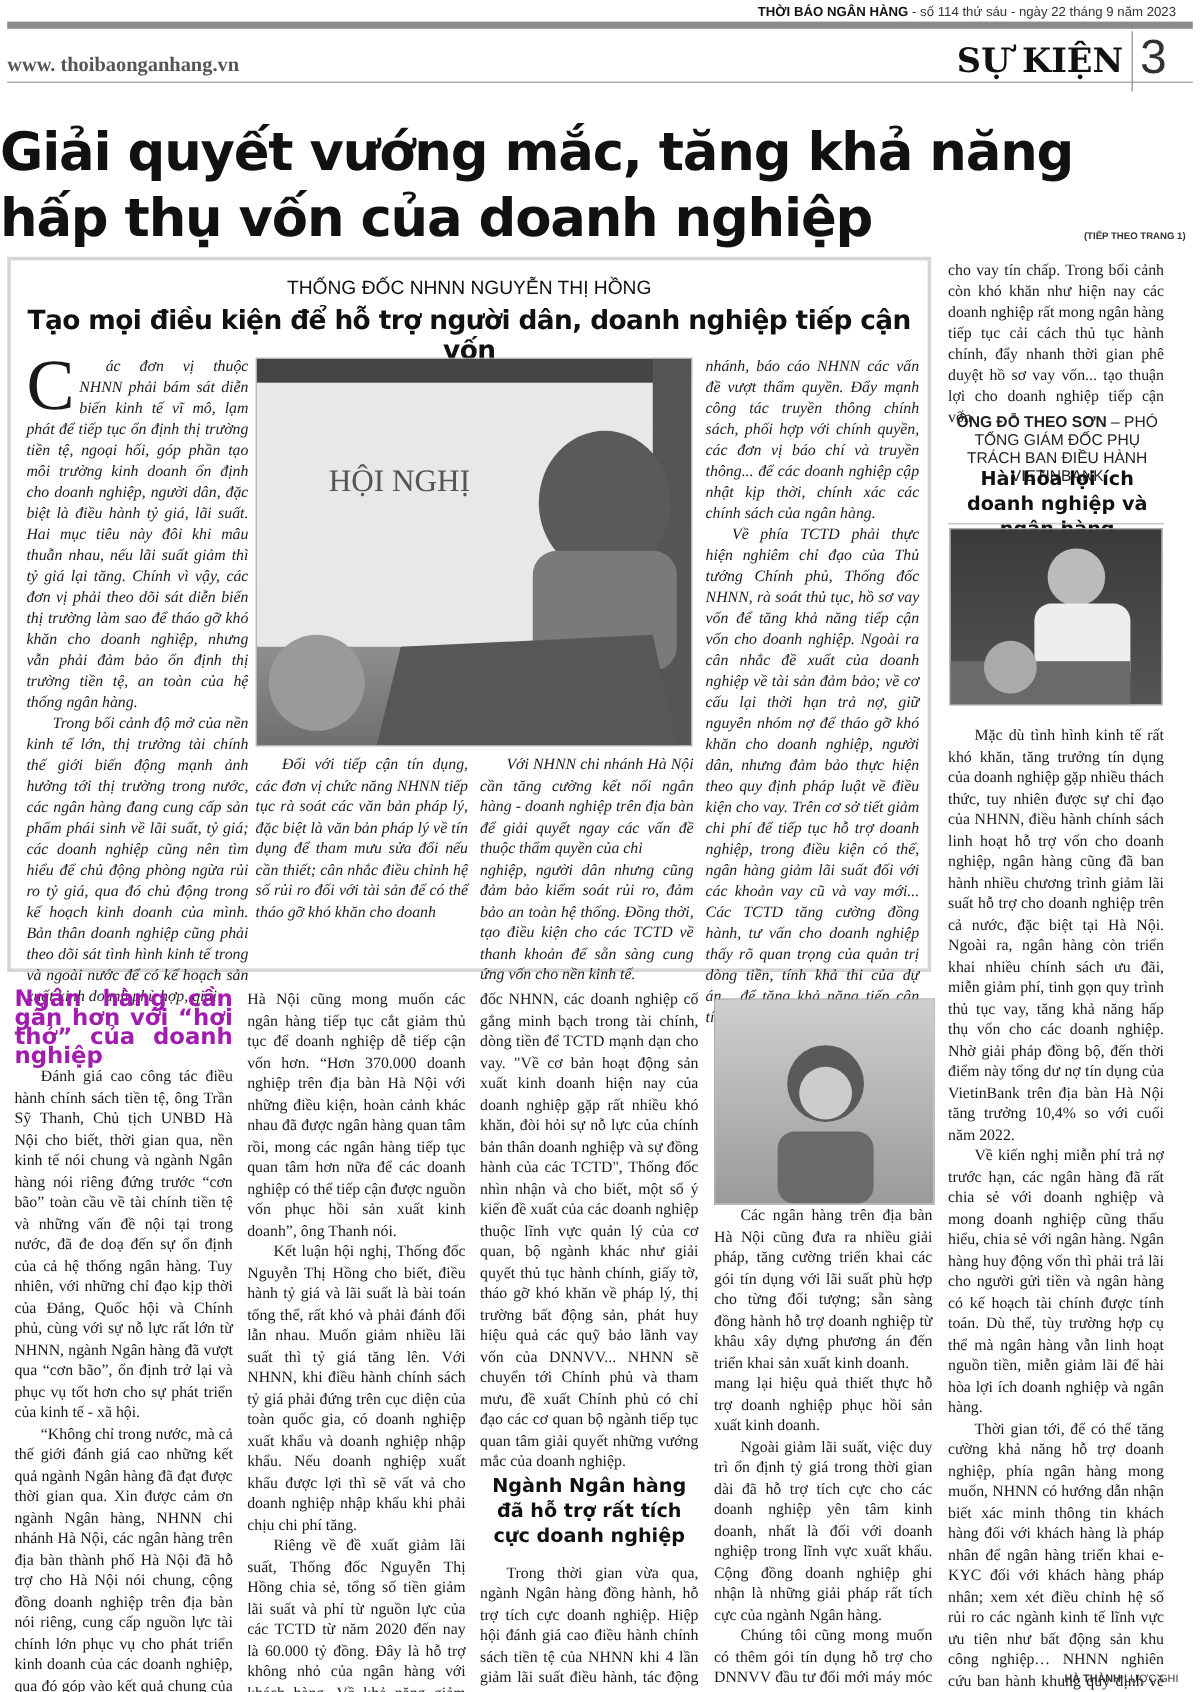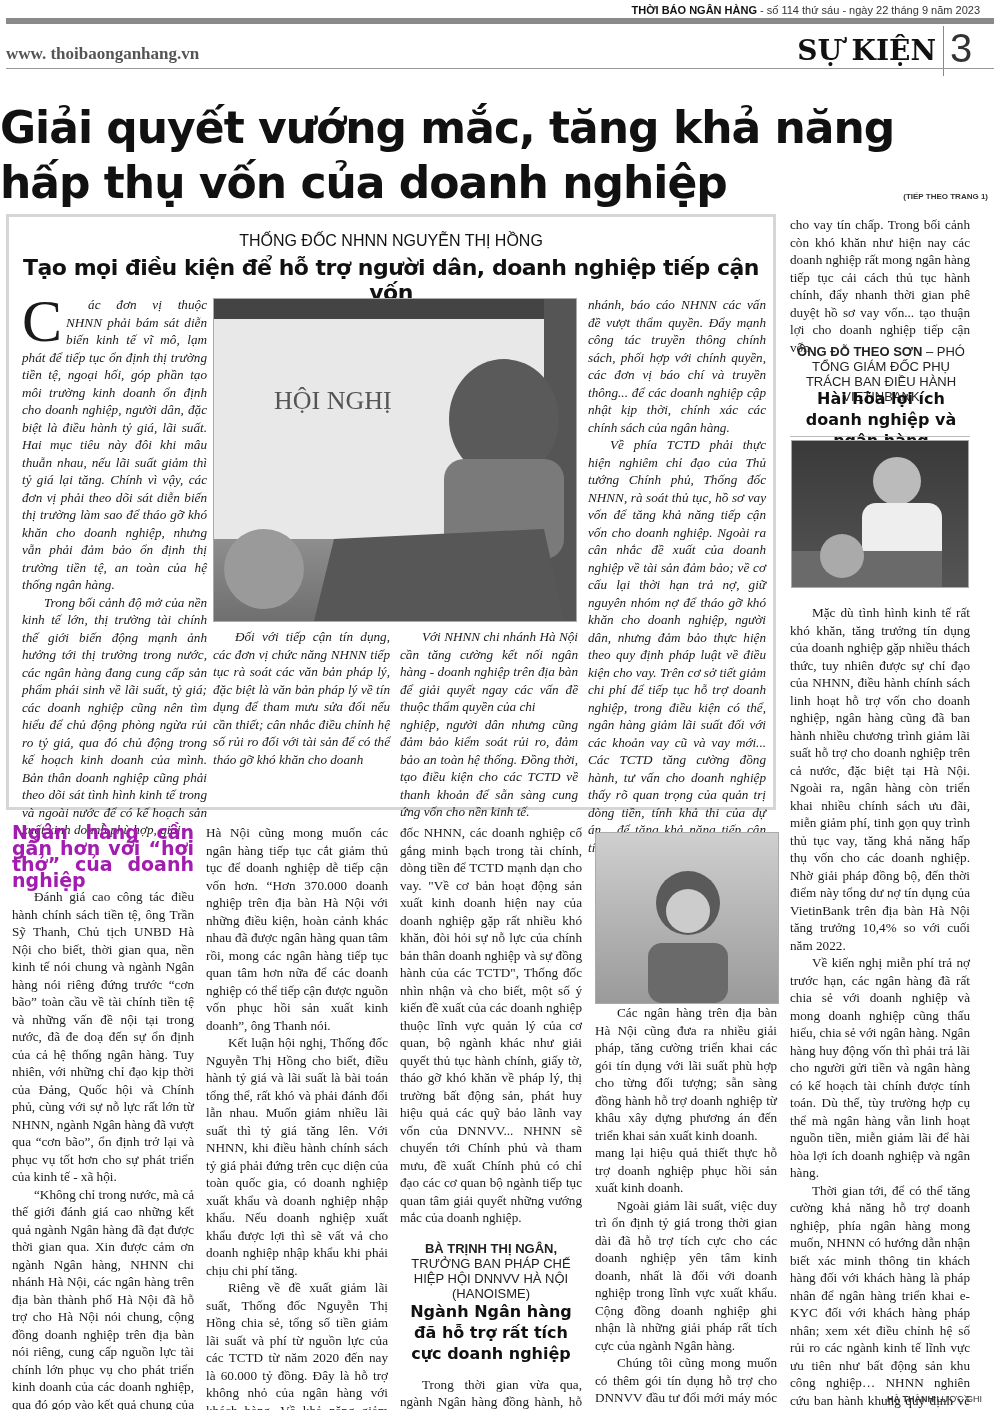--- a/index.html
+++ b/index.html
@@ -115,23 +115,20 @@
   <p>“Không chỉ trong nước, mà cả thế giới đánh giá cao những kết quả ngành Ngân hàng đã đạt được thời gian qua. Xin được cảm ơn ngành Ngân hàng, NHNN chi nhánh Hà Nội, các ngân hàng trên địa bàn thành phố Hà Nội đã hỗ trợ cho Hà Nội nói chung, cộng đồng doanh nghiệp trên địa bàn nói riêng, cung cấp nguồn lực tài chính lớn phục vụ cho phát triển kinh doanh của các doanh nghiệp, qua đó góp vào kết quả chung của thành phố Hà Nội trong 9 tháng đầu năm 2023”, ông Trần Sỹ Thanh nhìn nhận.</p>
 
 </div>
 <div class="col" style="left:206px; top:824px; width:182px;">
   <p style="text-indent:0;">Hà Nội cũng mong muốn các ngân hàng tiếp tục cắt giảm thủ tục để doanh nghiệp dễ tiếp cận vốn hơn. “Hơn 370.000 doanh nghiệp trên địa bàn Hà Nội với những điều kiện, hoàn cảnh khác nhau đã được ngân hàng quan tâm rồi, mong các ngân hàng tiếp tục quan tâm hơn nữa để các doanh nghiệp có thể tiếp cận được nguồn vốn phục hồi sản xuất kinh doanh”, ông Thanh nói.</p>
   <p>Kết luận hội nghị, Thống đốc Nguyễn Thị Hồng cho biết, điều hành tỷ giá và lãi suất là bài toán tổng thể, rất khó và phải đánh đổi lẫn nhau. Muốn giảm nhiều lãi suất thì tỷ giá tăng lên. Với NHNN, khi điều hành chính sách tỷ giá phải đứng trên cục diện của toàn quốc gia, có doanh nghiệp xuất khẩu và doanh nghiệp nhập khẩu. Nếu doanh nghiệp xuất khẩu được lợi thì sẽ vất vả cho doanh nghiệp nhập khẩu khi phải chịu chi phí tăng.</p>
   <p>Riêng về đề xuất giảm lãi suất, Thống đốc Nguyễn Thị Hồng chia sẻ, tổng số tiền giảm lãi suất và phí từ nguồn lực của các TCTD từ năm 2020 đến nay là 60.000 tỷ đồng. Đây là hỗ trợ không nhỏ của ngân hàng với khách hàng. Về khả năng giảm tiếp lãi suất cho vay trong thời gian tới sẽ phụ thuộc vào tình hình tài chính của từng ngân hàng. Tuy nhiên theo Thống</p>
 </div>
 <div class="col" style="left:400px; top:824px; width:182px;">
   <p style="text-indent:0;">đốc NHNN, các doanh nghiệp cố gắng minh bạch trong tài chính, dòng tiền để TCTD mạnh dạn cho vay. "Về cơ bản hoạt động sản xuất kinh doanh hiện nay của doanh nghiệp gặp rất nhiều khó khăn, đòi hỏi sự nỗ lực của chính bản thân doanh nghiệp và sự đồng hành của các TCTD", Thống đốc nhìn nhận và cho biết, một số ý kiến đề xuất của các doanh nghiệp thuộc lĩnh vực quản lý của cơ quan, bộ ngành khác như giải quyết thủ tục hành chính, giấy tờ, tháo gỡ khó khăn về pháp lý, thị trường bất động sản, phát huy hiệu quả các quỹ bảo lãnh vay vốn của DNNVV... NHNN sẽ chuyển tới Chính phủ và tham mưu, đề xuất Chính phủ có chỉ đạo các cơ quan bộ ngành tiếp tục quan tâm giải quyết những vướng mắc của doanh nghiệp.</p>
-  <div class="pkicker" style="margin-top:14px;">
-    <b>BÀ TRỊNH THỊ NGÂN,</b><span> TRƯỞNG BAN PHÁP CHẾ HIỆP HỘI DNNVV HÀ NỘI (HANOISME)</span>
-  </div>
   <div class="ptitle">Ngành Ngân hàng đã hỗ trợ rất tích cực doanh nghiệp</div>
   <p style="margin-top:12px;">Trong thời gian vừa qua, ngành Ngân hàng đồng hành, hỗ trợ tích cực doanh nghiệp. Hiệp hội đánh giá cao điều hành chính sách tiền tệ của NHNN khi 4 lần giảm lãi suất điều hành, tác động tích cực,</p>
 </div>
 <div class="abs photo" style="left:595px; top:832px; width:182px; height:170px; background:linear-gradient(180deg,#cfcfcf,#9a9a9a);">
   <svg width="182" height="170">
     <circle cx="92" cy="70" r="32" fill="#5a5a5a"></circle>
     <circle cx="92" cy="78" r="22" fill="#ccc"></circle>
     <rect x="52" y="110" width="80" height="60" rx="14" fill="#6a6a6a"></rect>
   </svg>
 </div>

